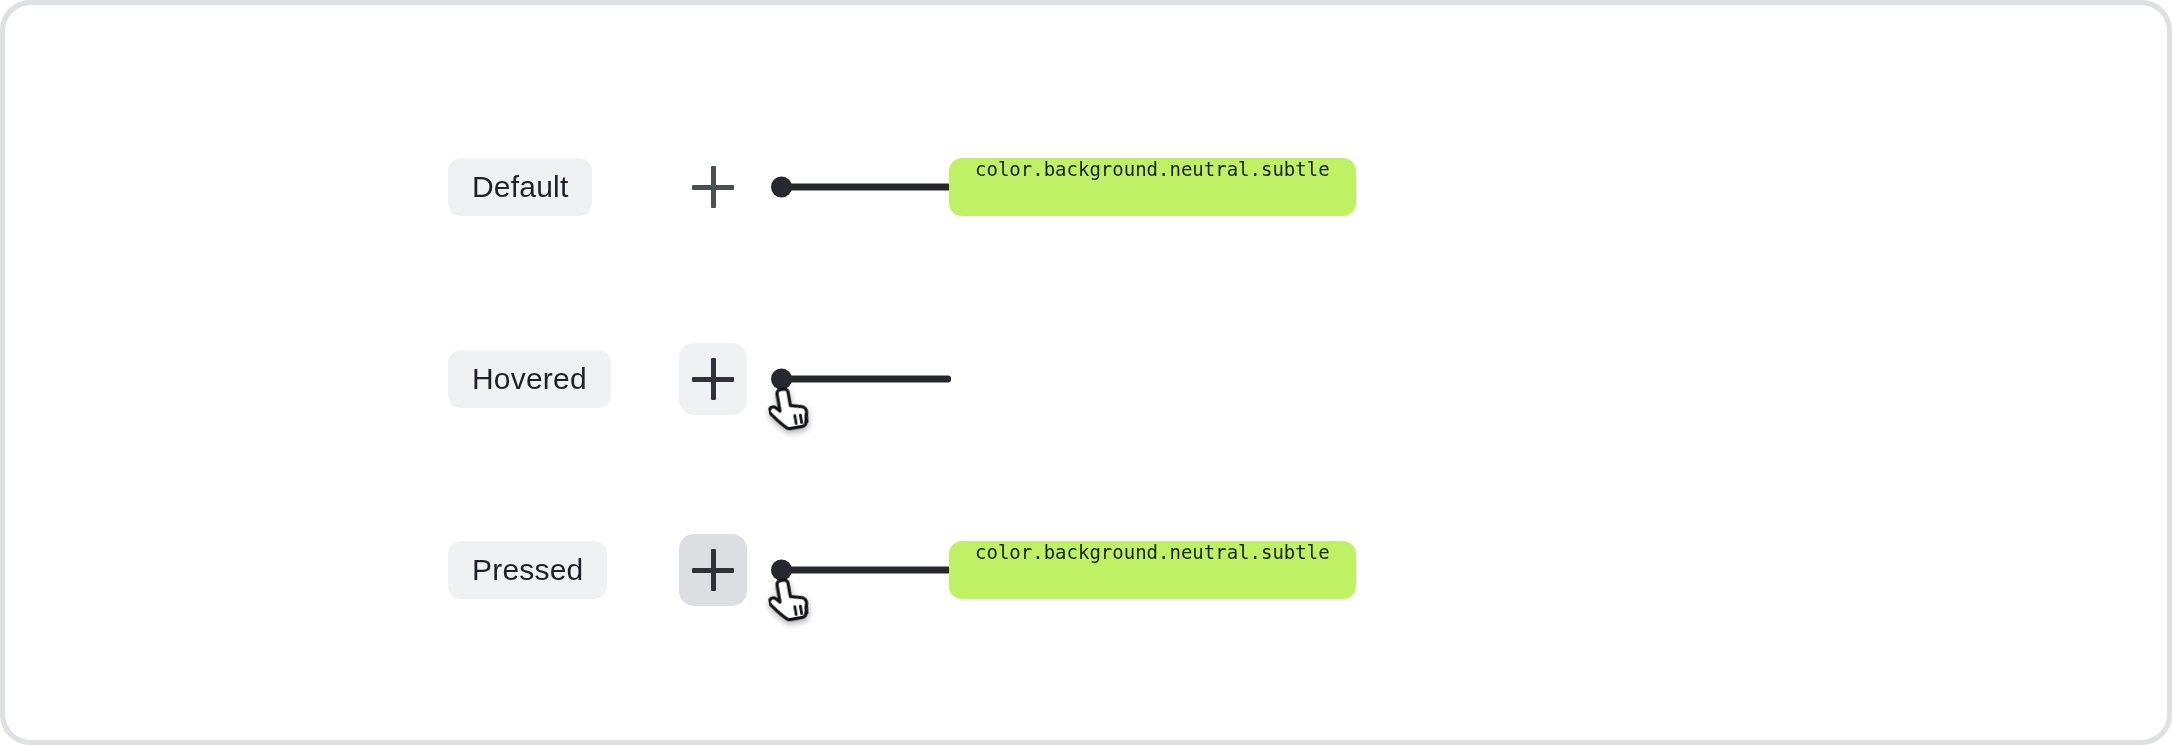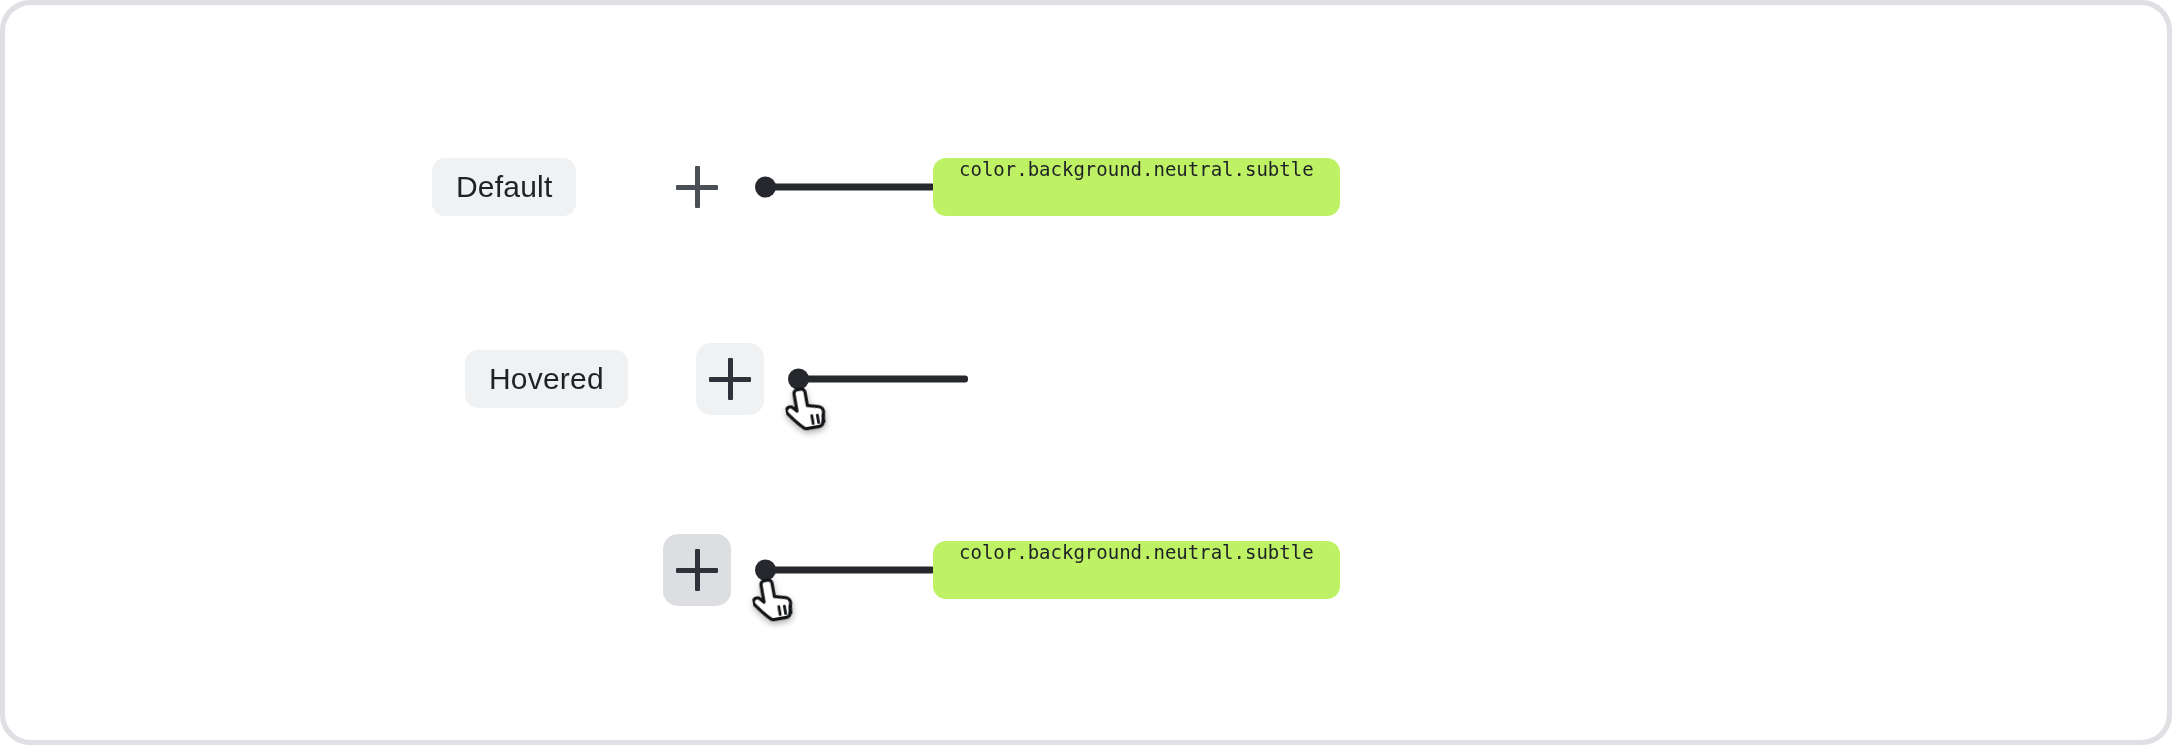--- a/index.html
+++ b/index.html
@@ -15,24 +15,24 @@
     border-radius:30px;
     overflow:hidden;
   }
   
   .card{
     position:absolute;inset:5px;
     background:#ffffff;
     border-radius:26px;
   }
   .row{
-    position:absolute;left:0;right:0;height:72px;
+    position:absolute;left:16px;right:0;height:72px;
   }
   .row-default{top:146px;}
-  .row-hovered{top:338px;margin-left:33px;}
+  .row-hovered{top:338px;}
   .row-pressed{top:529px;}
 
   .state-pill{
     position:absolute;left:427px;top:50%;transform:translateY(-50%);
     height:58px;border-radius:13px;
     background:#f0f1f3;
     display:flex;align-items:center;
     padding:0 24px;
     font-size:30px;color:#1e2126;letter-spacing:0.2px;
     white-space:nowrap;
@@ -107,20 +107,23 @@
       </div>
       <div class="dot"></div>
       <div class="conn-line"></div>
       <svg class="cursor" viewBox="0 0 28 28" xmlns="http://www.w3.org/2000/svg">
         <path d="M10 2.5c1.1 0 2 .9 2 2v7.3l5.9 1.7c1.5.45 2.4 1.95 2.05 3.5l-1.3 5.3c-.25 1-1.15 1.7-2.2 1.7h-6.9c-.55 0-1.1-.2-1.5-.6-.6-.6-1.9-2-3.2-3.6-1.2-1.5-4.1-5.5-4.1-5.5-.7-.9-.55-2.2.35-2.9.9-.75 2.2-.6 3 .3l1.9 2.1V4.5c0-1.1.9-2 2-2z" fill="#ffffff" stroke="#111316" stroke-width="1.7" stroke-linejoin="round"></path>
         <path d="M13.4 17.6v4.4M16.4 17.9v4.1M19.4 18.1v3.9" fill="none" stroke="#111316" stroke-width="1.5" stroke-linecap="round"></path>
       </svg>
     </div>
 
     <div class="row row-pressed">
+      <div class="state-pill">
+        <span>Pressed</span>
+      </div>
       <div class="plus-btn">
         <span class="plus"></span>
       </div>
       <div class="dot"></div>
       <div class="conn-line"></div>
       <div class="token-pill">
         <span>color.background.neutral.subtle</span>
       </div>
       <svg class="cursor" viewBox="0 0 28 28" xmlns="http://www.w3.org/2000/svg">
         <path d="M10 2.5c1.1 0 2 .9 2 2v7.3l5.9 1.7c1.5.45 2.4 1.95 2.05 3.5l-1.3 5.3c-.25 1-1.15 1.7-2.2 1.7h-6.9c-.55 0-1.1-.2-1.5-.6-.6-.6-1.9-2-3.2-3.6-1.2-1.5-4.1-5.5-4.1-5.5-.7-.9-.55-2.2.35-2.9.9-.75 2.2-.6 3 .3l1.9 2.1V4.5c0-1.1.9-2 2-2z" fill="#ffffff" stroke="#111316" stroke-width="1.7" stroke-linejoin="round"></path>

